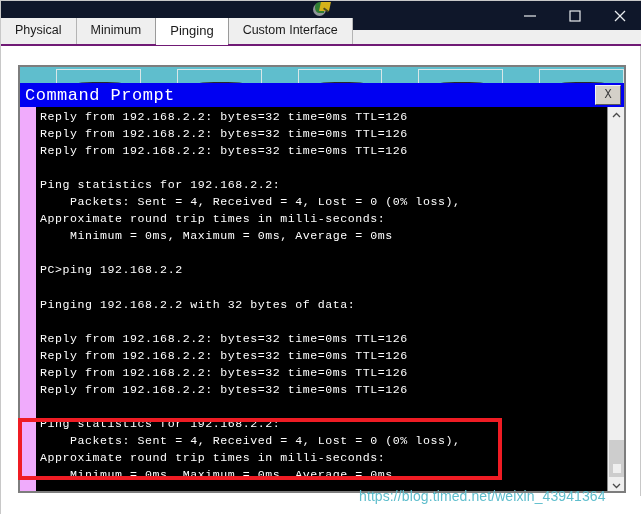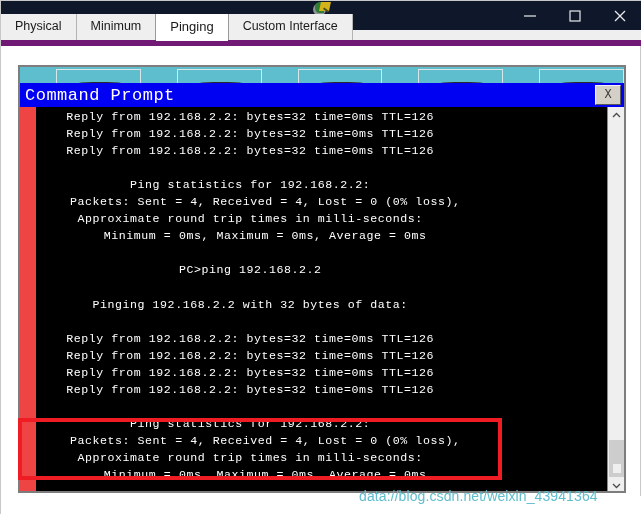--- a/index.html
+++ b/index.html
@@ -94,21 +94,21 @@
   }
   .win-btn svg { display: block; }
 
   
   .tabstrip {
     position: absolute;
     left: 0; top: 29px;
     width: 641px;
     height: 16px;
     background: #efefef;
-    border-bottom: 6px solid #701a75;
+    border-bottom: 2px solid #701a75;
     box-sizing: border-box;
     display: flex;
     align-items: flex-end;
   }
   .tab {
     height: 26px;
     line-height: 25px;
     padding: 0 14px;
     font-size: 12.5px;
     color: #1a1a1a;
@@ -170,23 +170,22 @@
     background: linear-gradient(180deg,#2a2a2a 0%, #101010 100%);
     border-radius: 40% 40% 0 0 / 90% 90% 0 0;
   }
 
   
   .cmd-window {
     position: absolute;
     left: 0px; top: 16px;
     width: 604px;
     height: 410px;
-    background: #ef4444;
-    box-sizing: border-box;
-    text-align: center;
+    background: #f0abfc;
+    box-sizing: border-box;
   }
   .cmd-titlebar {
     position: absolute;
     left: 0; top: 0;
     width: 604px;
     height: 24px;
     background: #0000f2;
     display: flex;
     align-items: center;
   }
@@ -424,15 +423,15 @@
             </svg>
         </div>
       </div>
 
     </div>
   </div>
 
   <div class="red-box"></div>
 
   <div class="bottom-strip"></div>
-  <div class="watermark">data://blog.csdn.net/weixin_43941364</div>
+  <div class="watermark">https://blog.timed.net/weixin_43941364</div>
 
 </div>
 
 </body></html>

